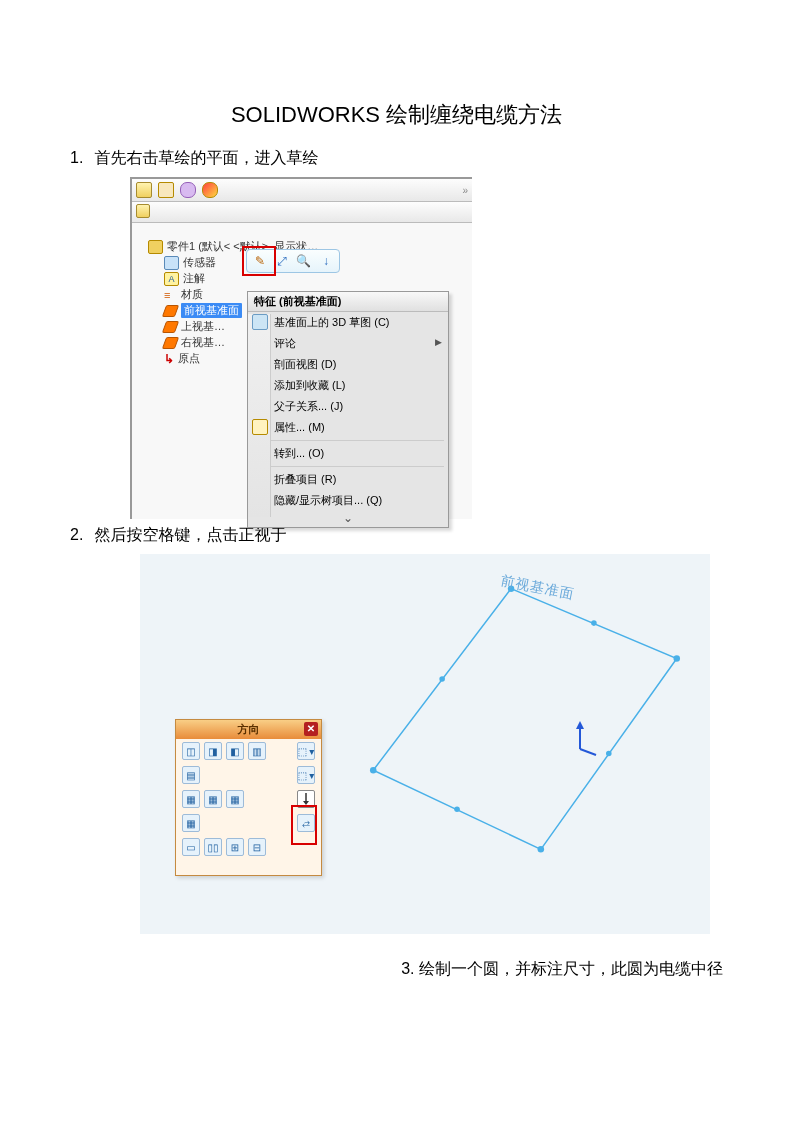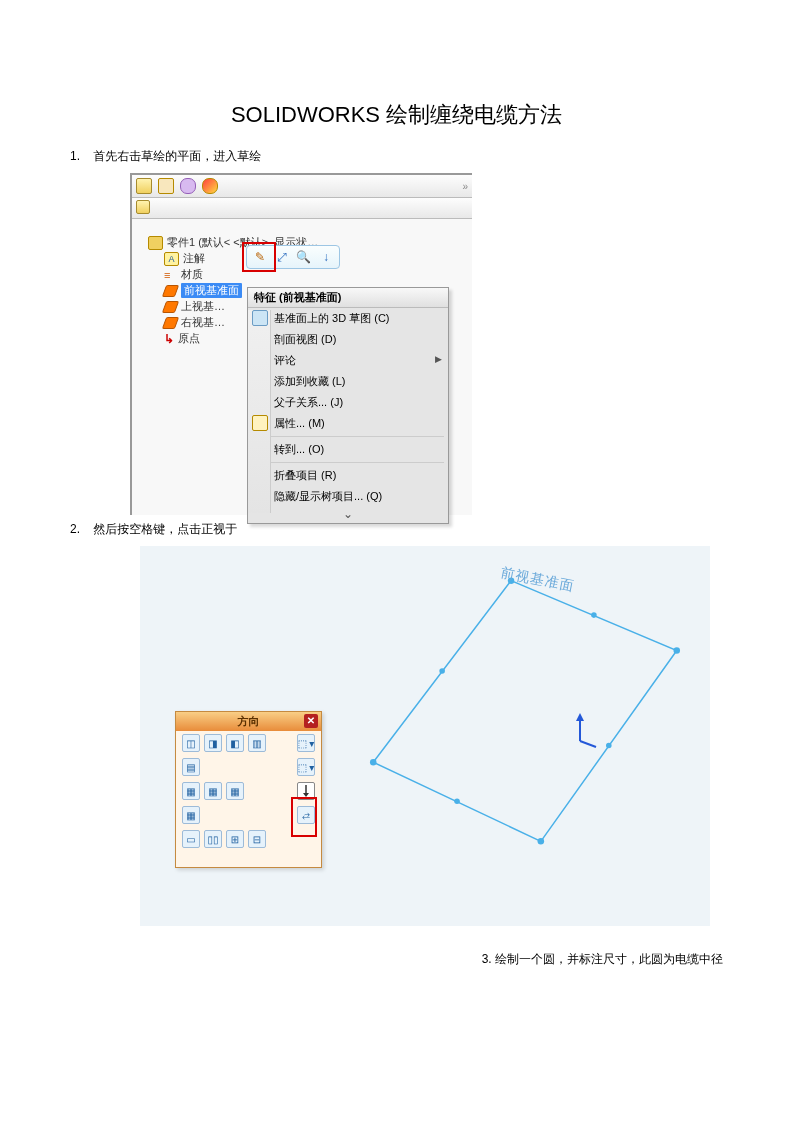--- a/index.html
+++ b/index.html
@@ -12,21 +12,21 @@
   .page {
     padding: 100px 70px 40px 70px;
   }
   .title {
     text-align: center;
     font-size: 22px;
     font-family: "Microsoft YaHei", sans-serif;
     margin-bottom: 18px;
   }
   .step {
-    font-size: 12px;
+    font-size: 16px;
     margin: 6px 0 8px 0;
   }
   .step .num {
     display: inline-block;
     width: 20px;
   }
   
   .shot1 {
     position: relative;
     width: 340px;
@@ -245,20 +245,24 @@
     </div>
     <div class="filterbar">
       <span class="mini-filter" style="display:inline-block;width:12px;height:12px;"></span>
     </div>
     <div class="tree">
       <div class="tree-row">
         <span class="tree-icn icn-part"></span>
         <span>零件1  (默认&lt; &lt;默认&gt;_显示状…</span>
       </div>
       <div class="tree-row indent1">
+        <span class="tree-icn icn-blue"></span>
+        <span>传感器</span>
+      </div>
+      <div class="tree-row indent1">
         <span class="tree-icn icn-yellow" style="color:#295f99;font-size:9px;line-height:12px;text-align:center;">A</span>
         <span>注解</span>
       </div>
       <div class="tree-row indent1">
         <span class="tree-icn" style="color:#d05800;">≡</span>
         <span>材质</span>
       </div>
       <div class="tree-row indent1">
         <span class="tree-icn icn-plane"></span>
         <span class="sel-plane">前视基准面</span>
@@ -285,22 +289,22 @@
     </div>
     <div class="red-box1"></div>
 
     <div class="context-menu">
       <div class="cm-icon-col"></div>
       <div class="cm-title">特征  (前视基准面)</div>
       <div class="cm-item">
         <span class="side-icn" style="background:#cce5f5;border:1px solid #6b9cc4;border-radius:2px;"></span>
         <span>基准面上的 3D 草图 (C)</span>
       </div>
+      <div class="cm-item cm-sub"><span>评论</span></div>
       <div class="cm-item"><span>剖面视图  (D)</span></div>
-      <div class="cm-item cm-sub"><span>评论</span></div>
       <div class="cm-item"><span>添加到收藏 (L)</span></div>
       <div class="cm-item"><span>父子关系... (J)</span></div>
       <div class="cm-item">
         <span class="side-icn" style="background:#fff3c0;border:1px solid #b58a00;border-radius:2px;"></span>
         <span>属性... (M)</span>
       </div>
       <div class="cm-sep"></div>
       <div class="cm-item"><span>转到... (O)</span></div>
       <div class="cm-sep"></div>
       <div class="cm-item"><span>折叠项目 (R)</span></div>

